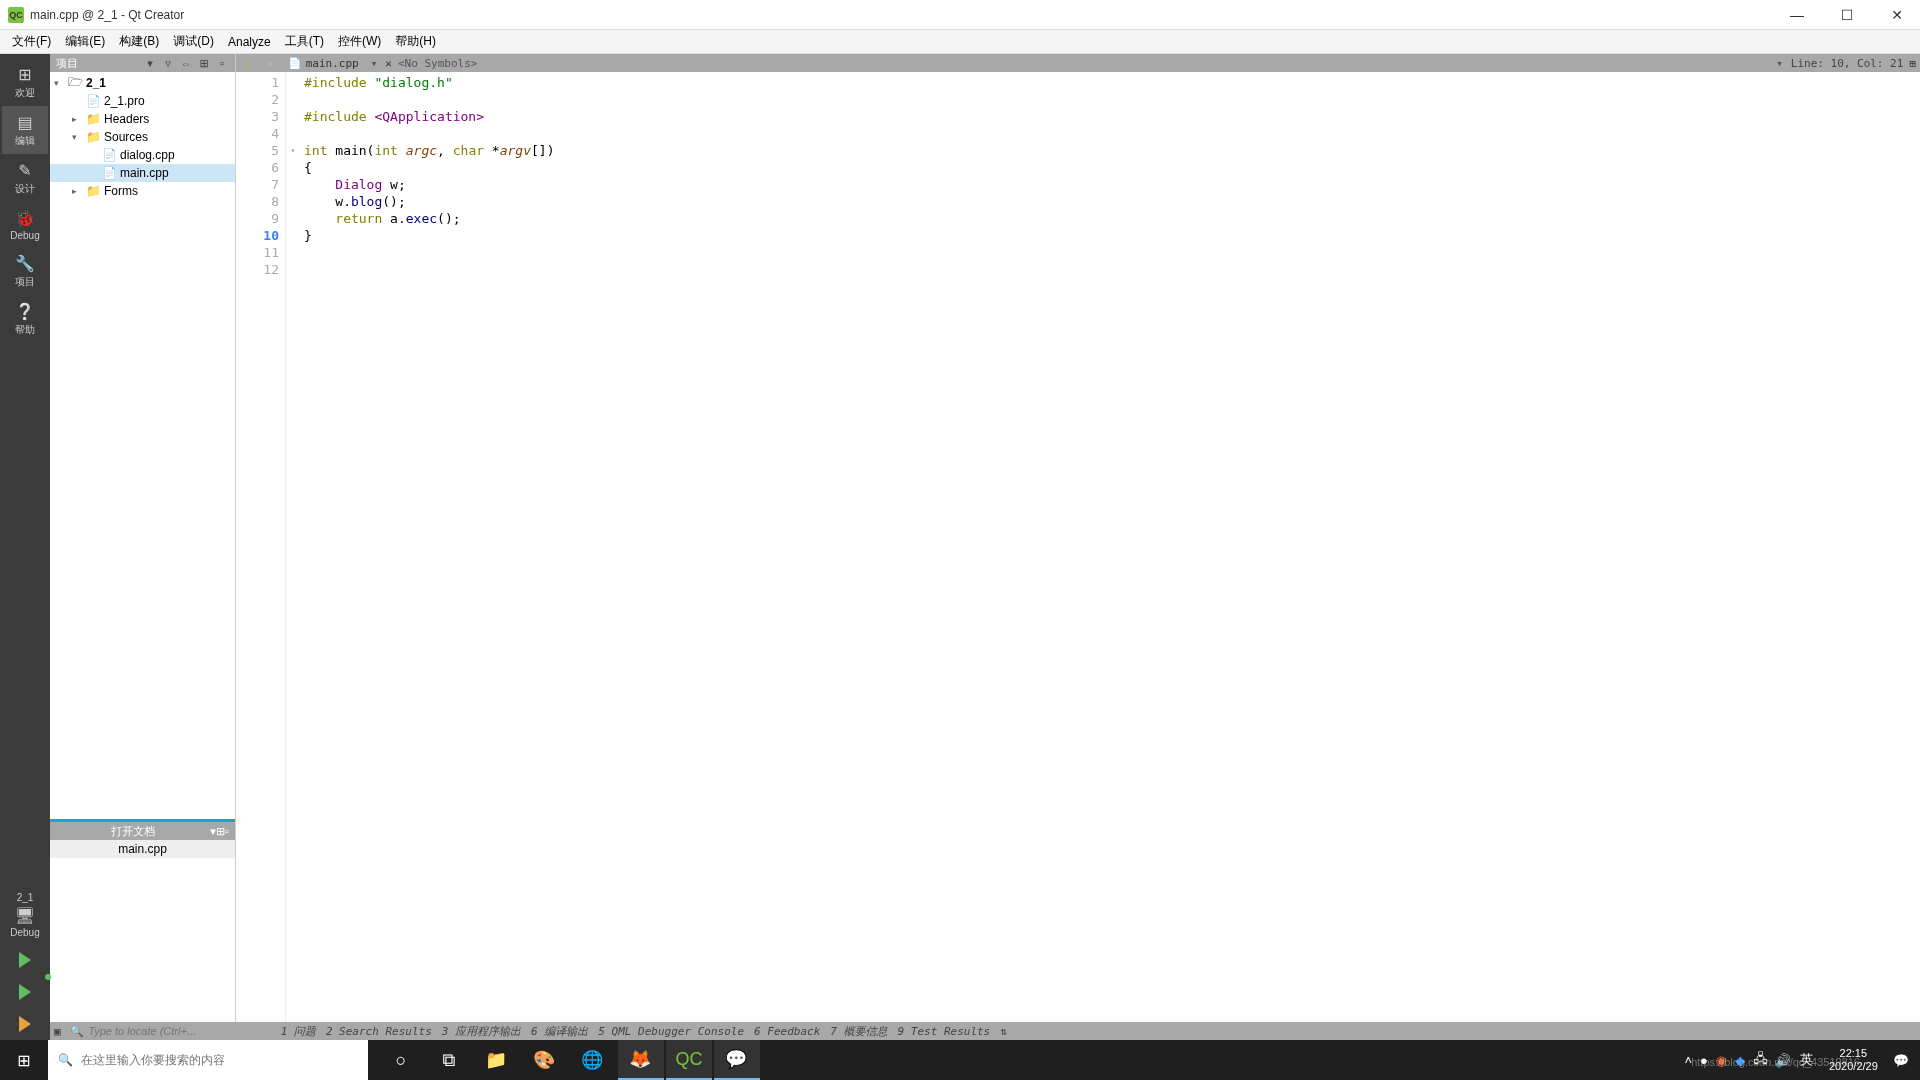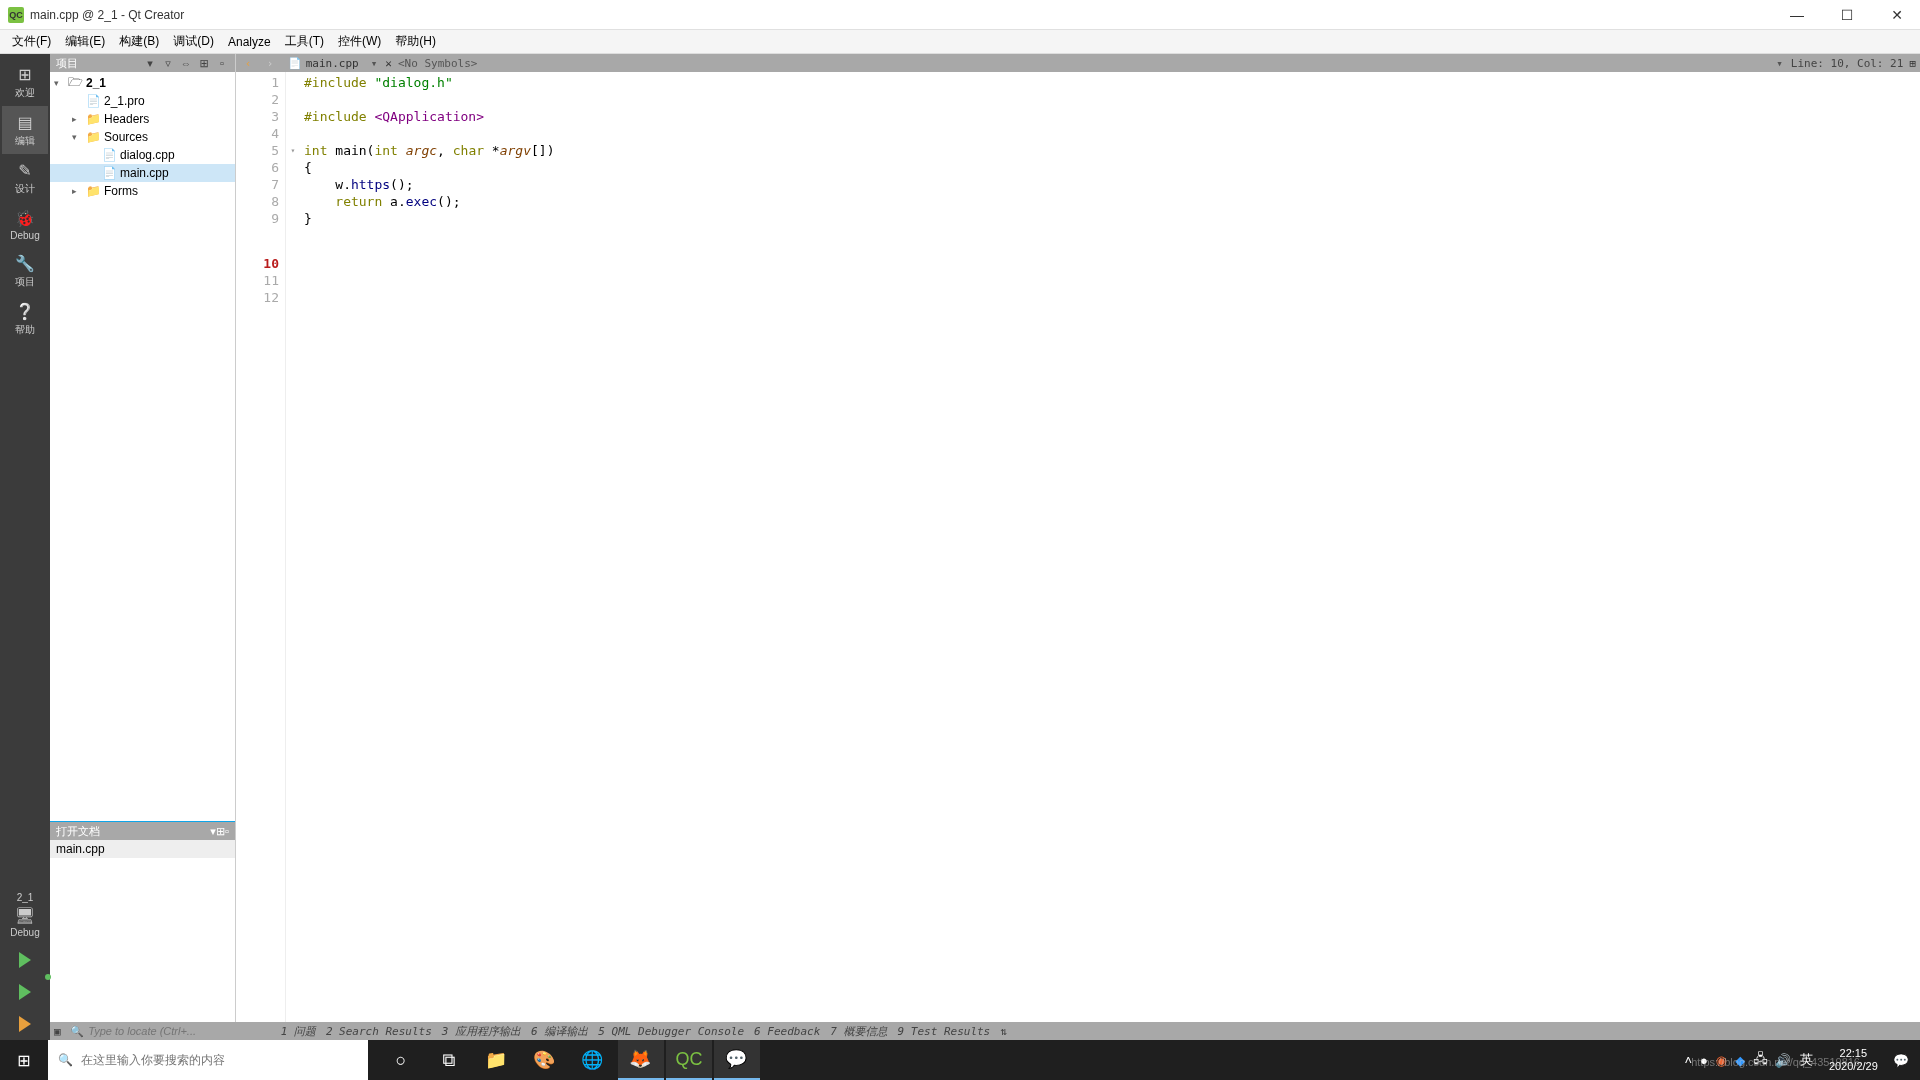--- a/index.html
+++ b/index.html
@@ -38,40 +38,40 @@
 .panel-header .hdr-icon { width: 14px; height: 14px; display: flex; align-items: center; justify-content: center; cursor: pointer; font-size: 11px; color: #444; }
 .project-tree { flex: 1; overflow: auto; padding: 2px 0; }
 .tree-item { display: flex; align-items: center; padding: 1px 4px; font-size: 12px; cursor: pointer; gap: 2px; height: 18px; }
 .tree-item.selected { background: #cde6f7; }
 .tree-item .indent { display: inline-block; }
 .tree-item .arrow { width: 12px; font-size: 9px; color: #666; }
 .tree-item .icon { width: 16px; font-size: 12px; }
 .tree-item .label { font-size: 12px; }
 .tree-item.bold .label { font-weight: bold; }
 
-.open-docs { border-top: 1px solid #0ea5e9; }
+.open-docs { border-top: 3px solid #0ea5e9; text-align: center; }
 .open-docs .docs-header { height: 18px; background: #a8a8a8; color: #fff; font-size: 11px; display: flex; align-items: center; padding: 0 6px; }
 .open-docs .docs-header .hdr-label { flex: 1; }
 .open-docs .docs-list { height: 200px; overflow: auto; }
 .open-docs .doc-item { padding: 2px 6px; font-size: 12px; background: #eee; cursor: pointer; }
 
 
 .editor-area { flex: 1; display: flex; flex-direction: column; background: #fff; }
 .editor-toolbar { height: 18px; background: #a8a8a8; display: flex; align-items: center; font-size: 11px; color: #333; padding: 0 4px; gap: 6px; font-family: monospace; }
 .editor-toolbar .nav-btn { width: 16px; height: 16px; display: flex; align-items: center; justify-content: center; cursor: pointer; color: #ccc; }
 .editor-toolbar .nav-btn.enabled { color: #e8a03d; }
 .editor-toolbar .file-tab { display: flex; align-items: center; gap: 4px; padding: 0 4px; }
 .editor-toolbar .symbols { color: #555; flex: 1; }
 .editor-toolbar .cursor-pos { color: #444; }
 .editor-toolbar .dropdown { color: #555; padding: 0 2px; }
 
 .code-editor { flex: 1; display: flex; font-family: Consolas, monospace; font-size: 13px; overflow: auto; }
 .gutter { width: 50px; background: #fff; border-right: 1px solid #eee; text-align: right; padding: 2px 6px 2px 0; color: #aaa; }
 .gutter .ln { height: 17px; line-height: 17px; }
-.gutter .ln.active { color: #b91c1c; font-weight: bold; margin-top: 28px; }
+.gutter .ln.active { color: #3b82f6; font-weight: bold; }
 .fold-col { width: 14px; padding: 2px 0; }
 .fold-col .fm { height: 17px; display: flex; align-items: center; justify-content: center; font-size: 8px; color: #999; }
 .code-content { flex: 1; padding: 2px 4px; }
 .code-line { height: 17px; line-height: 17px; white-space: pre; }
 .kw { color: #808000; }
 .str { color: #008000; }
 .type { color: #800080; }
 .func { color: #00007f; }
 .arg { color: #7f3f00; font-style: italic; }
 
@@ -271,21 +271,22 @@
           <div class="fm"></div>
           <div class="fm"></div>
         </div>
       <div class="code-content" id="codecontent">
           <div class="code-line"><span class="kw">#include </span><span class="str">"dialog.h"</span></div>
           <div class="code-line"></div>
           <div class="code-line"><span class="kw">#include </span><span class="type">&lt;QApplication&gt;</span></div>
           <div class="code-line"></div>
           <div class="code-line"><span class="kw">int</span><span> </span><span>main(</span><span class="kw">int</span><span> </span><span class="arg">argc</span><span>, </span><span class="kw">char</span><span> *</span><span class="arg">argv</span><span>[])</span></div>
           <div class="code-line"><span>{</span></div>
-          <div class="code-line"><span>    w.</span><span class="func">https</span><span>();</span></div>
+          <div class="code-line"><span>    </span><span class="type">Dialog</span><span> w;</span></div>
+          <div class="code-line"><span>    w.</span><span class="func">blog</span><span>();</span></div>
           <div class="code-line"><span>    </span><span class="kw">return</span><span> a.</span><span class="func">exec</span><span>();</span></div>
           <div class="code-line"><span>}</span></div>
           <div class="code-line"></div>
         </div>
     </div>
   </div>
 </div>
 
 <div class="bottom-bar">
   <span>▣</span>

